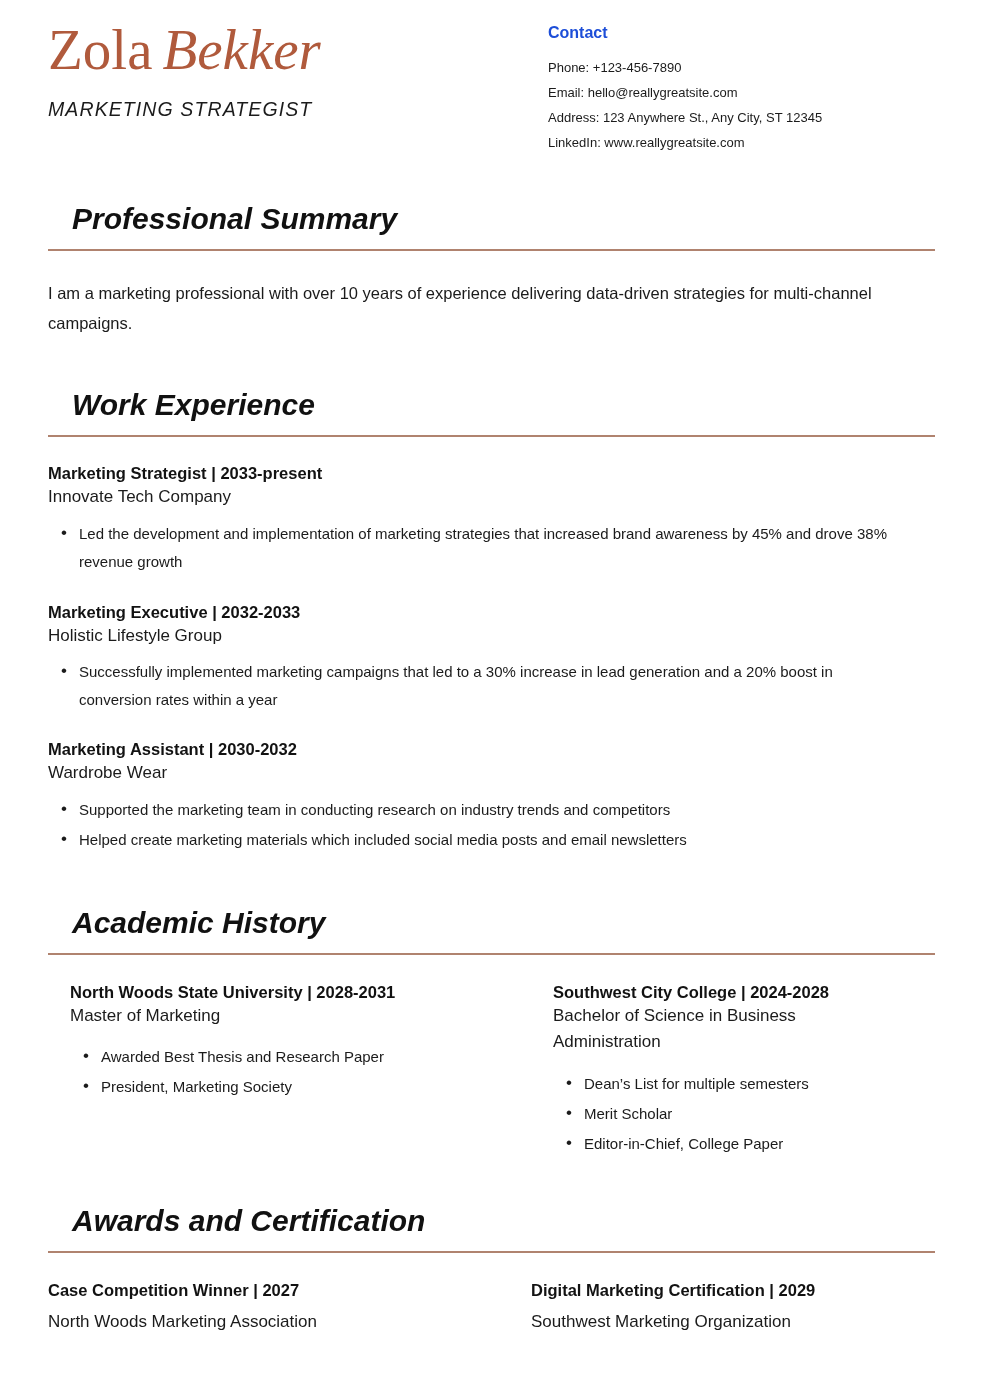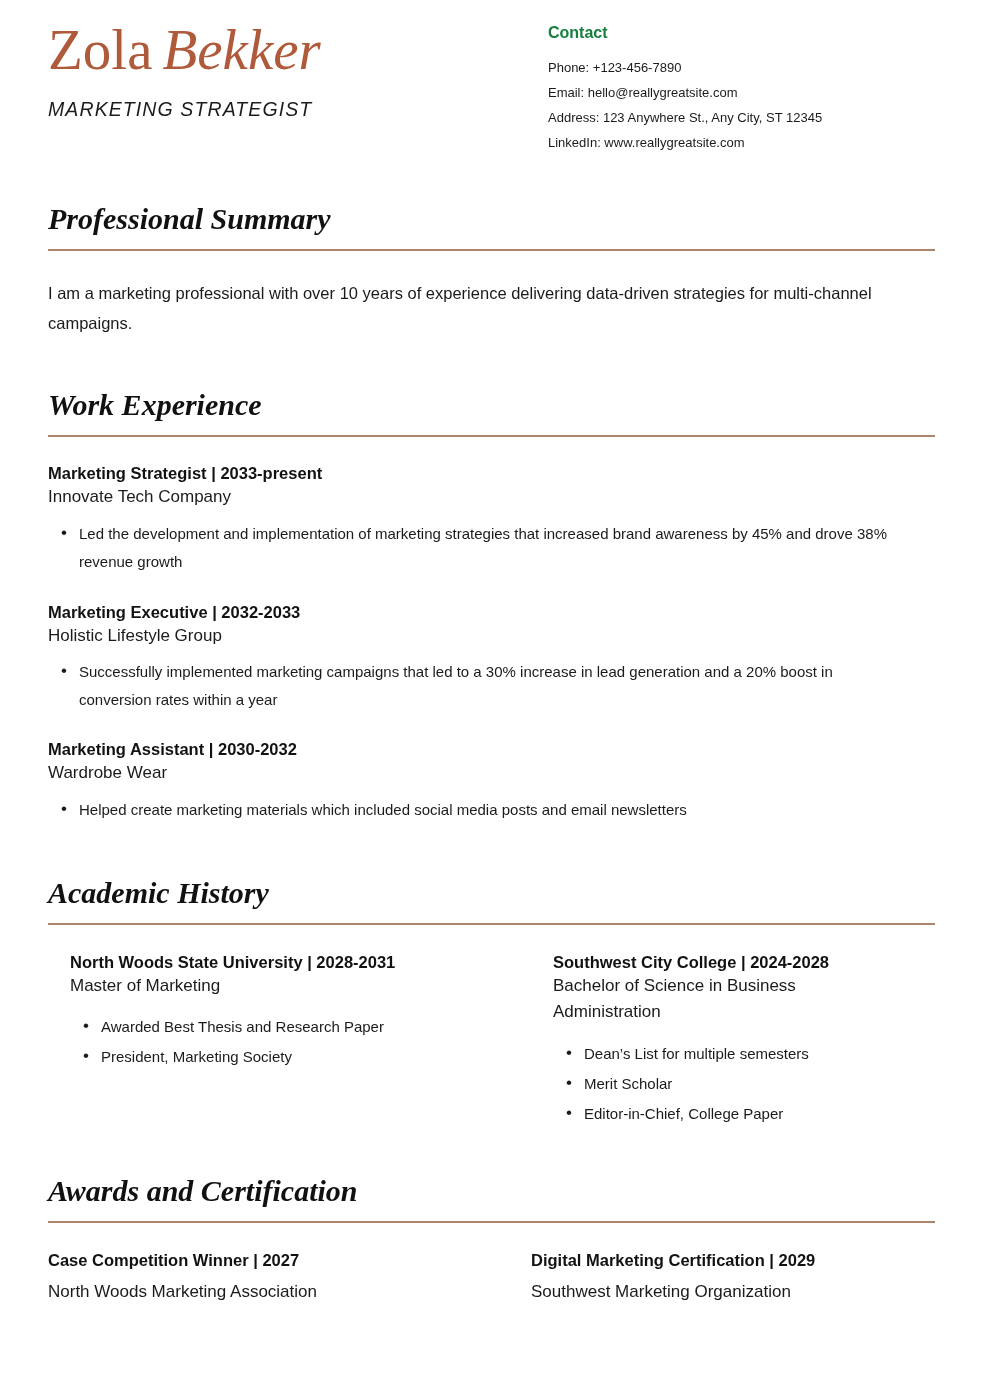--- a/index.html
+++ b/index.html
@@ -57,41 +57,42 @@
   }
 
   .header-right {
     padding-top: 4px;
     flex: 1;
   }
 
   .contact-heading {
     font-size: 16px;
     font-weight: 700;
-    color: #15803d;
+    color: #1d4ed8;
     margin-bottom: 13px;
   }
 
   .contact-line {
     font-size: 13px;
     line-height: 25px;
     color: #1b1b1b;
     white-space: nowrap;
   }
 
   
   .section { margin-top: 0; }
 
   .section-title {
-    font-family: Liberation Serif, serif;
+    font-family: Liberation Sans, sans-serif;
     font-style: italic;
     font-weight: 700;
     font-size: 30px;
     color: #111111;
     line-height: 1.1;
+    margin-left: 24px;
   }
 
   .rule {
     height: 2px;
     background: #b0836f;
     margin-top: 14px;
     width: 887px;
   }
 
   
@@ -191,20 +192,21 @@
       <div class="entry-sub">Holistic Lifestyle Group</div>
       <ul class="bullets">
         <li>Successfully implemented marketing campaigns that led to a 30% increase in lead generation and a 20% boost in conversion rates within a year</li>
       </ul>
     </div>
 
     <div style="margin-top:24px;">
       <div class="entry-title">Marketing Assistant | 2030-2032</div>
       <div class="entry-sub">Wardrobe Wear</div>
       <ul class="bullets">
+        <li>Supported the marketing team in conducting research on industry trends and competitors</li>
         <li>Helped create marketing materials which included social media posts and email newsletters</li>
       </ul>
     </div>
   </div>
 
   <div class="section" style="margin-top:52px;">
     <div class="section-title">Academic History</div>
     <div class="rule"></div>
 
     <div class="two-col" style="margin-top:26px;margin-left:22px;">

